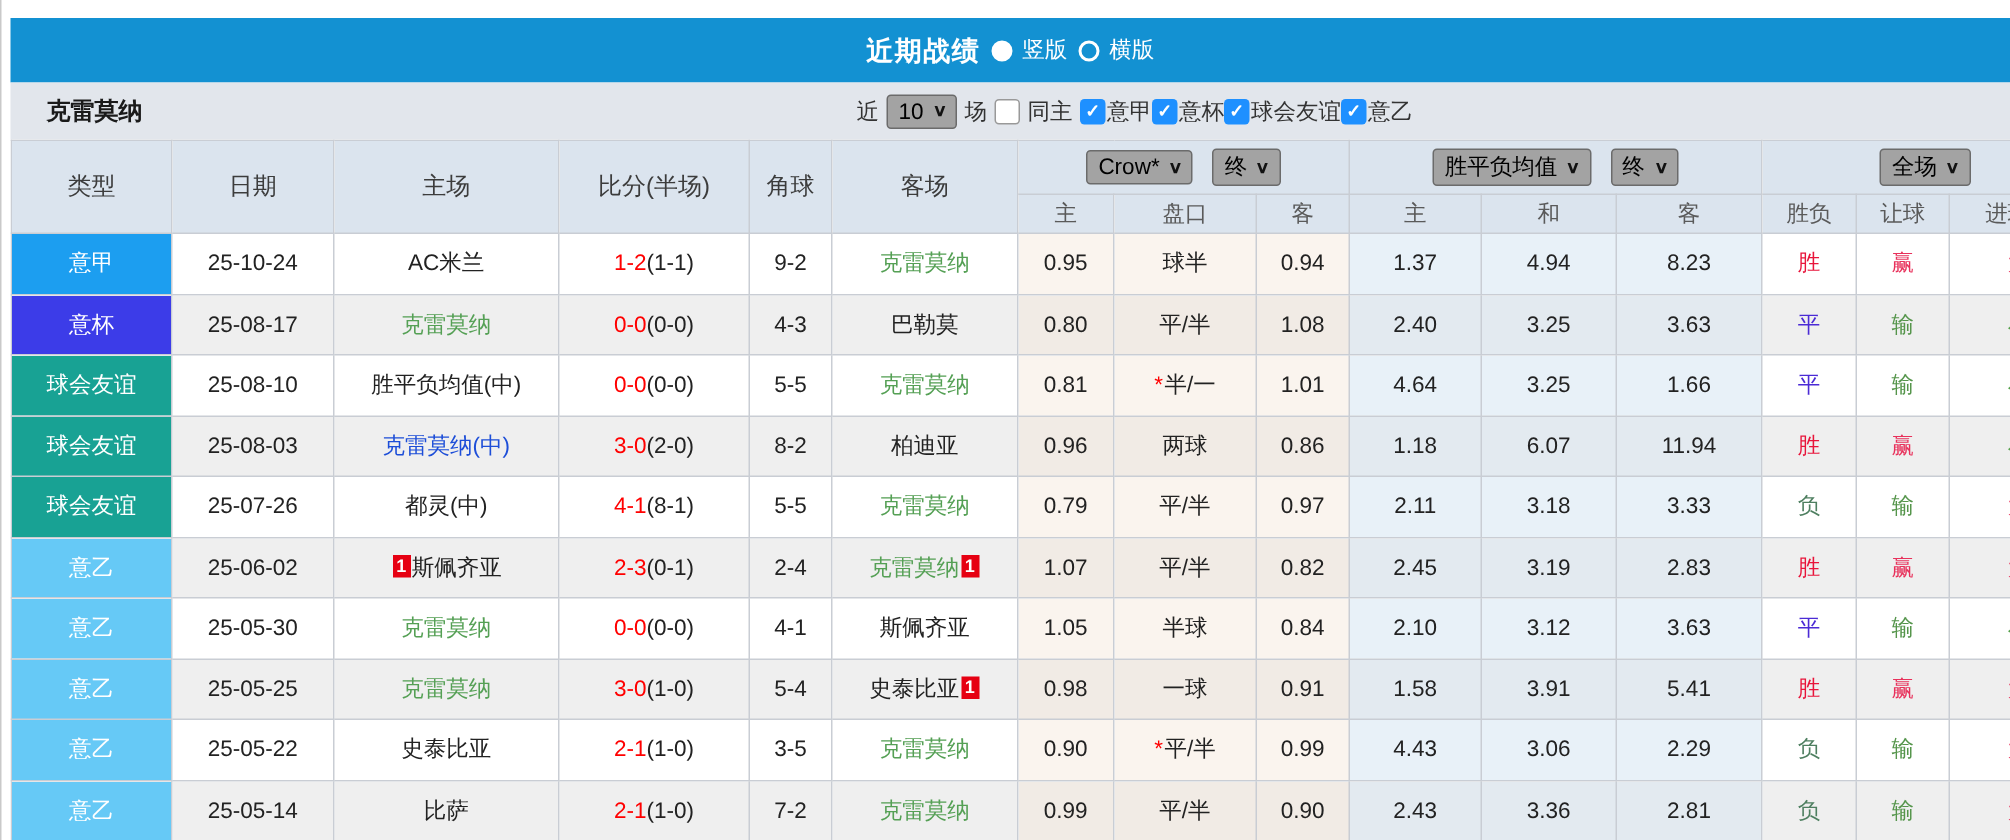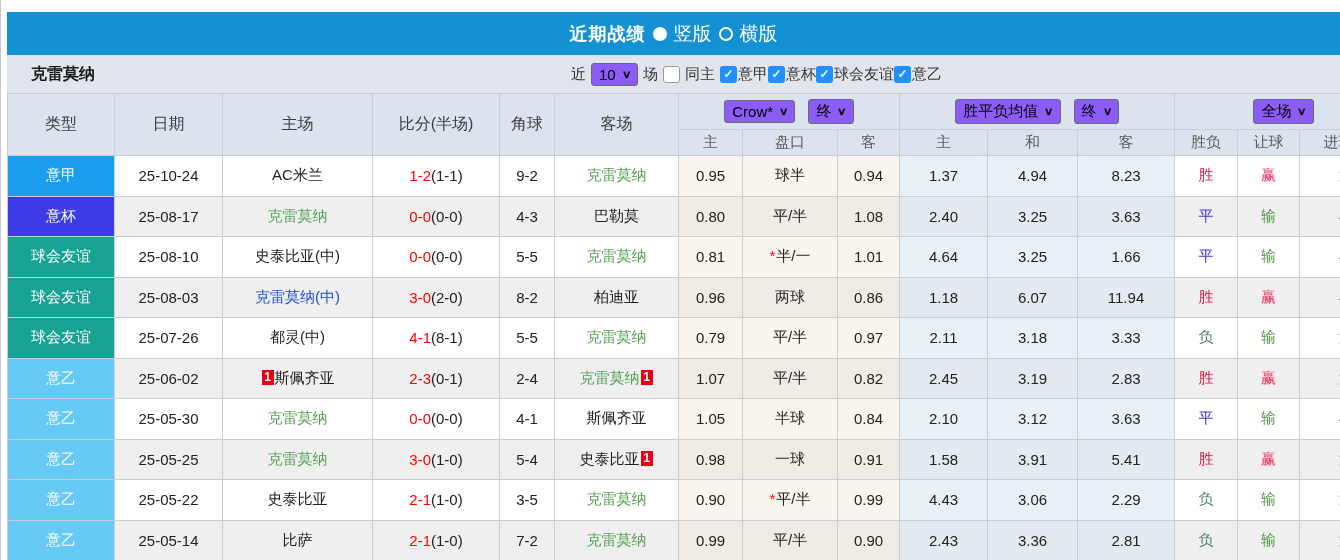--- a/index.html
+++ b/index.html
@@ -14,31 +14,31 @@
   .topbar {
     height:43px; background:#1391D2; color:#fff;
     display:flex; align-items:center; justify-content:center; gap:7px;
   }
   .topbar .title { font-size:18px; font-weight:bold; letter-spacing:1px; }
   .radio {
     width:14px; height:14px; border-radius:50%; border:2px solid #fff;
     display:inline-block; flex:none;
   }
   .radio.filled { background:#fff; }
-  .topbar .opt-label { font-size:19px; }
+  .topbar .opt-label { font-size:15px; }
 
   
   .filterbar { height:38px; background:#E2E6EC; display:flex; align-items:center; }
   .team-name { font-weight:bold; font-size:16px; color:#1a1a1a; margin-left:24px; }
   .filter-controls {
     margin-left:auto; margin-right:398px;
     display:flex; align-items:center; gap:5px; font-size:15px; color:#333; white-space:nowrap;
   }
   .sel {
-    background:#8b5cf6; border:1px solid #6b6b6b; border-radius:3px;
+    background:#a3a3a3; border:1px solid #6b6b6b; border-radius:3px;
     padding:2px 7px; display:inline-flex; align-items:center; gap:7px;
     font-size:15px; color:#000; cursor:pointer; white-space:nowrap;
   }
   .chev { font-size:10px; font-weight:bold; transform:scale(1.35,1.1); color:#111; }
   .cb {
     width:17px; height:17px; border-radius:3px; flex:none;
     display:inline-flex; align-items:center; justify-content:center; cursor:pointer;
   }
   .cb.unchecked { background:#fff; border:1px solid #999; }
   .cb.checked { background:#1E90FF; color:#fff; font-size:12px; font-weight:bold; }
@@ -213,21 +213,21 @@
             <td class="g2">2.40</td>
             <td class="g2">3.25</td>
             <td class="g2">3.63</td>
             <td style="color: rgb(75, 43, 213);">平</td>
             <td style="color: rgb(85, 149, 75);">输</td>
             <td style="color: rgb(85, 160, 75);">小</td>
           </tr>
           <tr>
             <td class="league-cell" style="background: rgb(24, 162, 148);">球会友谊</td>
             <td>25-08-10</td>
-            <td><span>史泰比亚(中)</span></td>
+            <td><span>胜平负均值(中)</span></td>
             <td><span style="color: rgb(255, 0, 0);">0-0</span><span class="score-half">(0-0)</span></td>
             <td>5-5</td>
             <td><span style="color: rgb(85, 160, 85);">克雷莫纳</span></td>
             <td class="g1">0.81</td>
             <td class="g1"><span class="star">*</span><span>半/一</span></td>
             <td class="g1">1.01</td>
             <td class="g2">4.64</td>
             <td class="g2">3.25</td>
             <td class="g2">1.66</td>
             <td style="color: rgb(75, 43, 213);">平</td>

